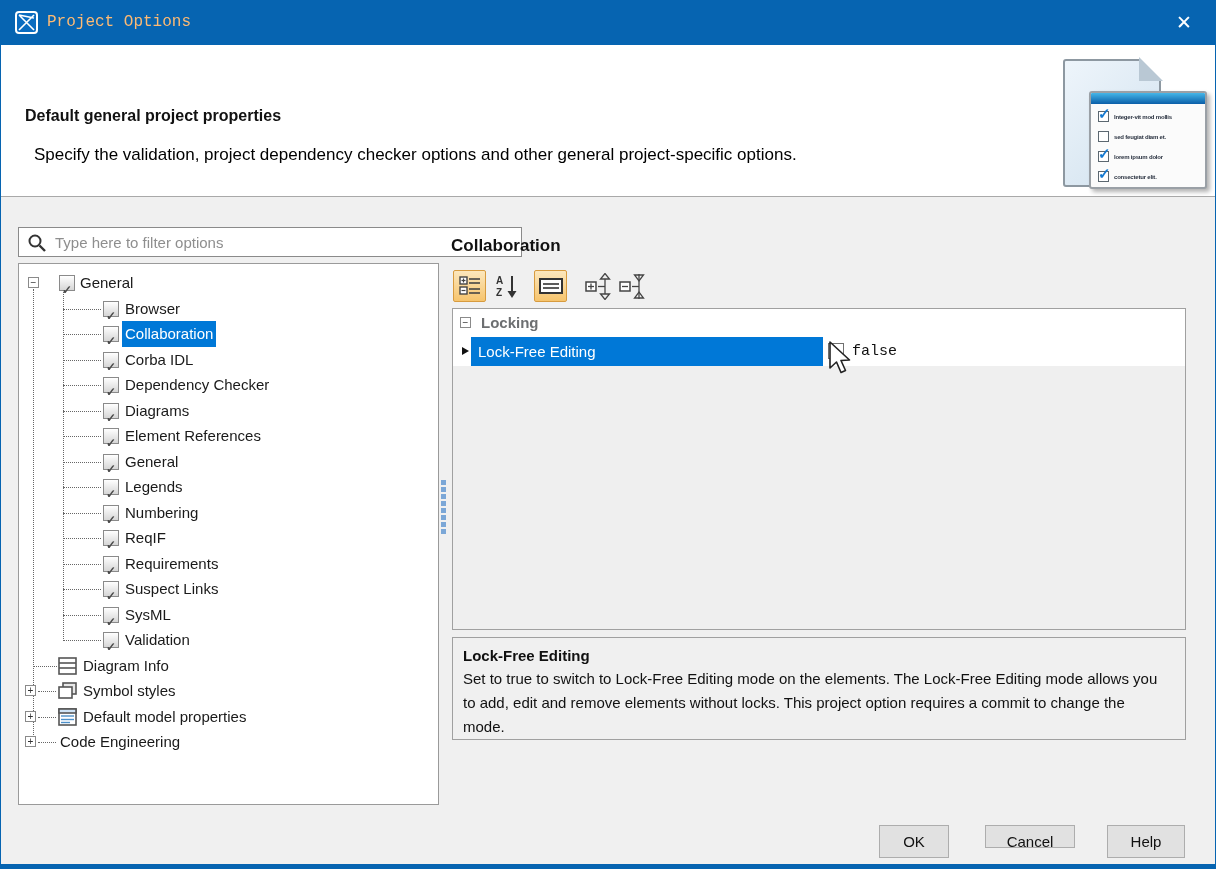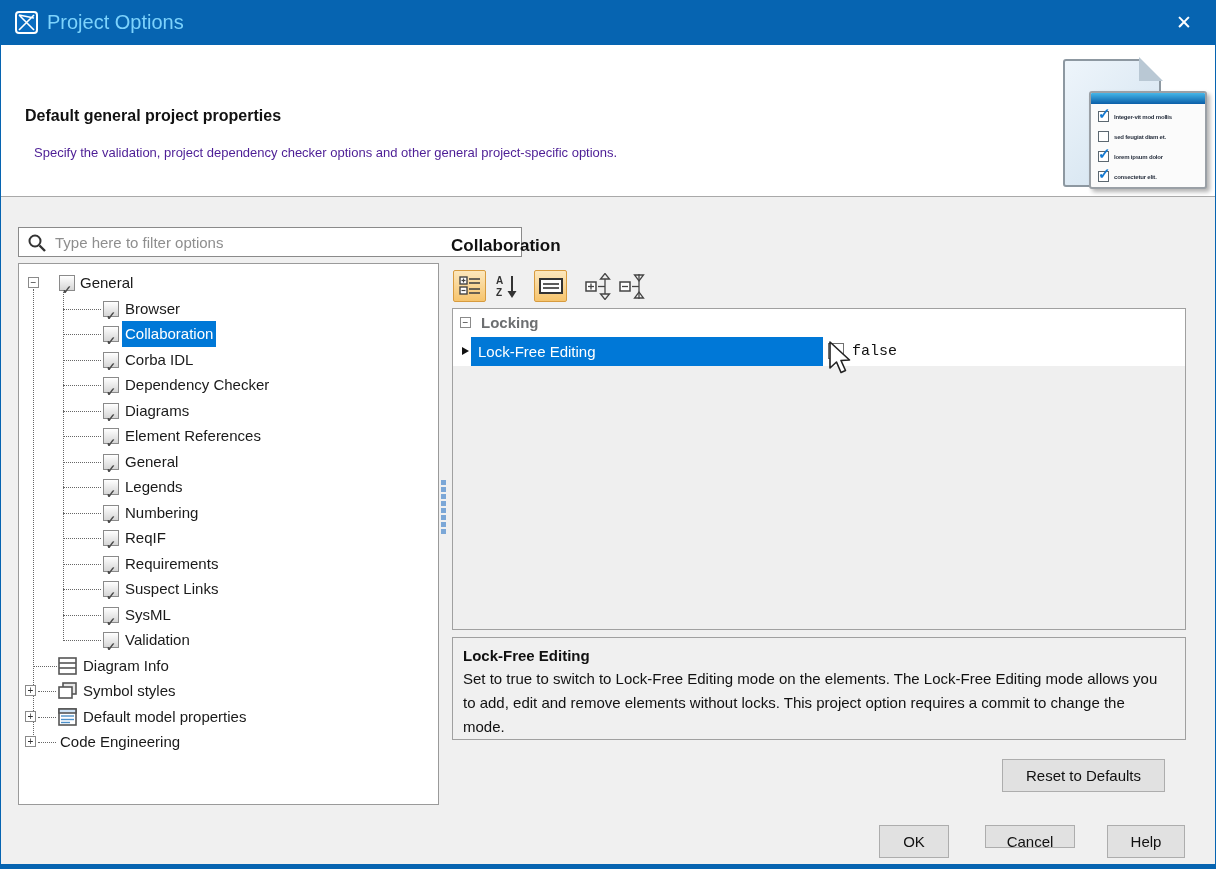--- a/index.html
+++ b/index.html
@@ -3,28 +3,28 @@
 <meta charset="utf-8">
 <style>
   * { margin:0; padding:0; box-sizing:border-box; }
   html,body { width:1216px; height:869px; background:#fff; font-family:"Liberation Sans", sans-serif; }
   .dialog { position:relative; width:1216px; height:869px; background:#f0f0f0;
             border-left:1px solid #0664b1; border-right:1px solid #0664b1; border-bottom:5px solid #0664b1; overflow:hidden; }
 
   
   .titlebar { position:absolute; left:0; top:0; width:100%; height:45px; background:#0664b1; }
   .app-icon { position:absolute; left:14px; top:11px; width:23px; height:23px; }
-  .tb-title { position:absolute; left:46px; top:0; height:45px; line-height:45px; color:#7dd3fc; font-size:20px; }
+  .tb-title { position:absolute; left:46px; top:0; height:45px; line-height:45px; color:#fdba74; font-size:16px;font-family:Liberation Mono, monospace; }
   .tb-close { position:absolute; right:14px; top:0; width:34px; height:45px; color:#fff; font-size:19px; font-weight:300;
               text-align:center; line-height:45px; cursor:pointer; }
 
   
   .header { position:absolute; left:0; top:45px; width:100%; height:152px; background:#fff; border-bottom:1px solid #a9a9a9; }
   .hdr-title { position:absolute; left:24px; top:62px; font-size:16px; font-weight:bold; color:#111; }
-  .hdr-sub   { position:absolute; left:33px; top:100px; font-size:13px; color:#4c1d95; }
+  .hdr-sub   { position:absolute; left:33px; top:100px; font-size:17px; color:#000000; }
 
   
   .illus { position:absolute; left:1056px; top:6px; width:152px; height:142px; }
   .illus .sheet { position:absolute; left:6px; top:8px; width:98px; height:128px;
                   background:linear-gradient(135deg,#eef5fb 0%,#d9e7f2 70%,#cfe0ee 100%);
                   border:2px solid #8d98a1; border-radius:3px; }
   .illus .fold { position:absolute; left:82px; top:6px; width:0; height:0;
                  border-left:24px solid #b9c8d4; border-top:24px solid #fff; }
   .illus .panel { position:absolute; left:32px; top:40px; width:118px; height:98px; background:#fbfbfb;
                   border:2px solid #9aa0a6; border-radius:3px; box-shadow:3px 3px 4px rgba(0,0,0,.3); }
@@ -334,21 +334,20 @@
       <span class="vcheck"></span>
       <span class="pvalue">false</span>
     </div>
   </div>
 
   <div class="descbox">
     <div class="dtitle">Lock-Free Editing</div>
     <div class="dtext">Set to true to switch to Lock-Free Editing mode on the elements. The Lock-Free Editing mode allows you to add, edit and remove elements without locks. This project option requires a commit to change the mode.</div>
   </div>
 
-  <button class="btn btn-reset">Reset to Defaults</button>
   <button class="btn btn-ok">OK</button>
   <button class="btn btn-cancel">Cancel</button>
   <button class="btn btn-help">Help</button>
 
   <svg class="cursor" width="28" height="38" viewBox="0 0 28 38">
     <path d="M2 1 L2 27 L8.5 21 L13 31.5 L17.5 29.5 L13 19.5 L21.5 19 Z" fill="#fff" stroke="#222" stroke-width="1.6" stroke-linejoin="round"></path>
   </svg>
 
 </div>
 

